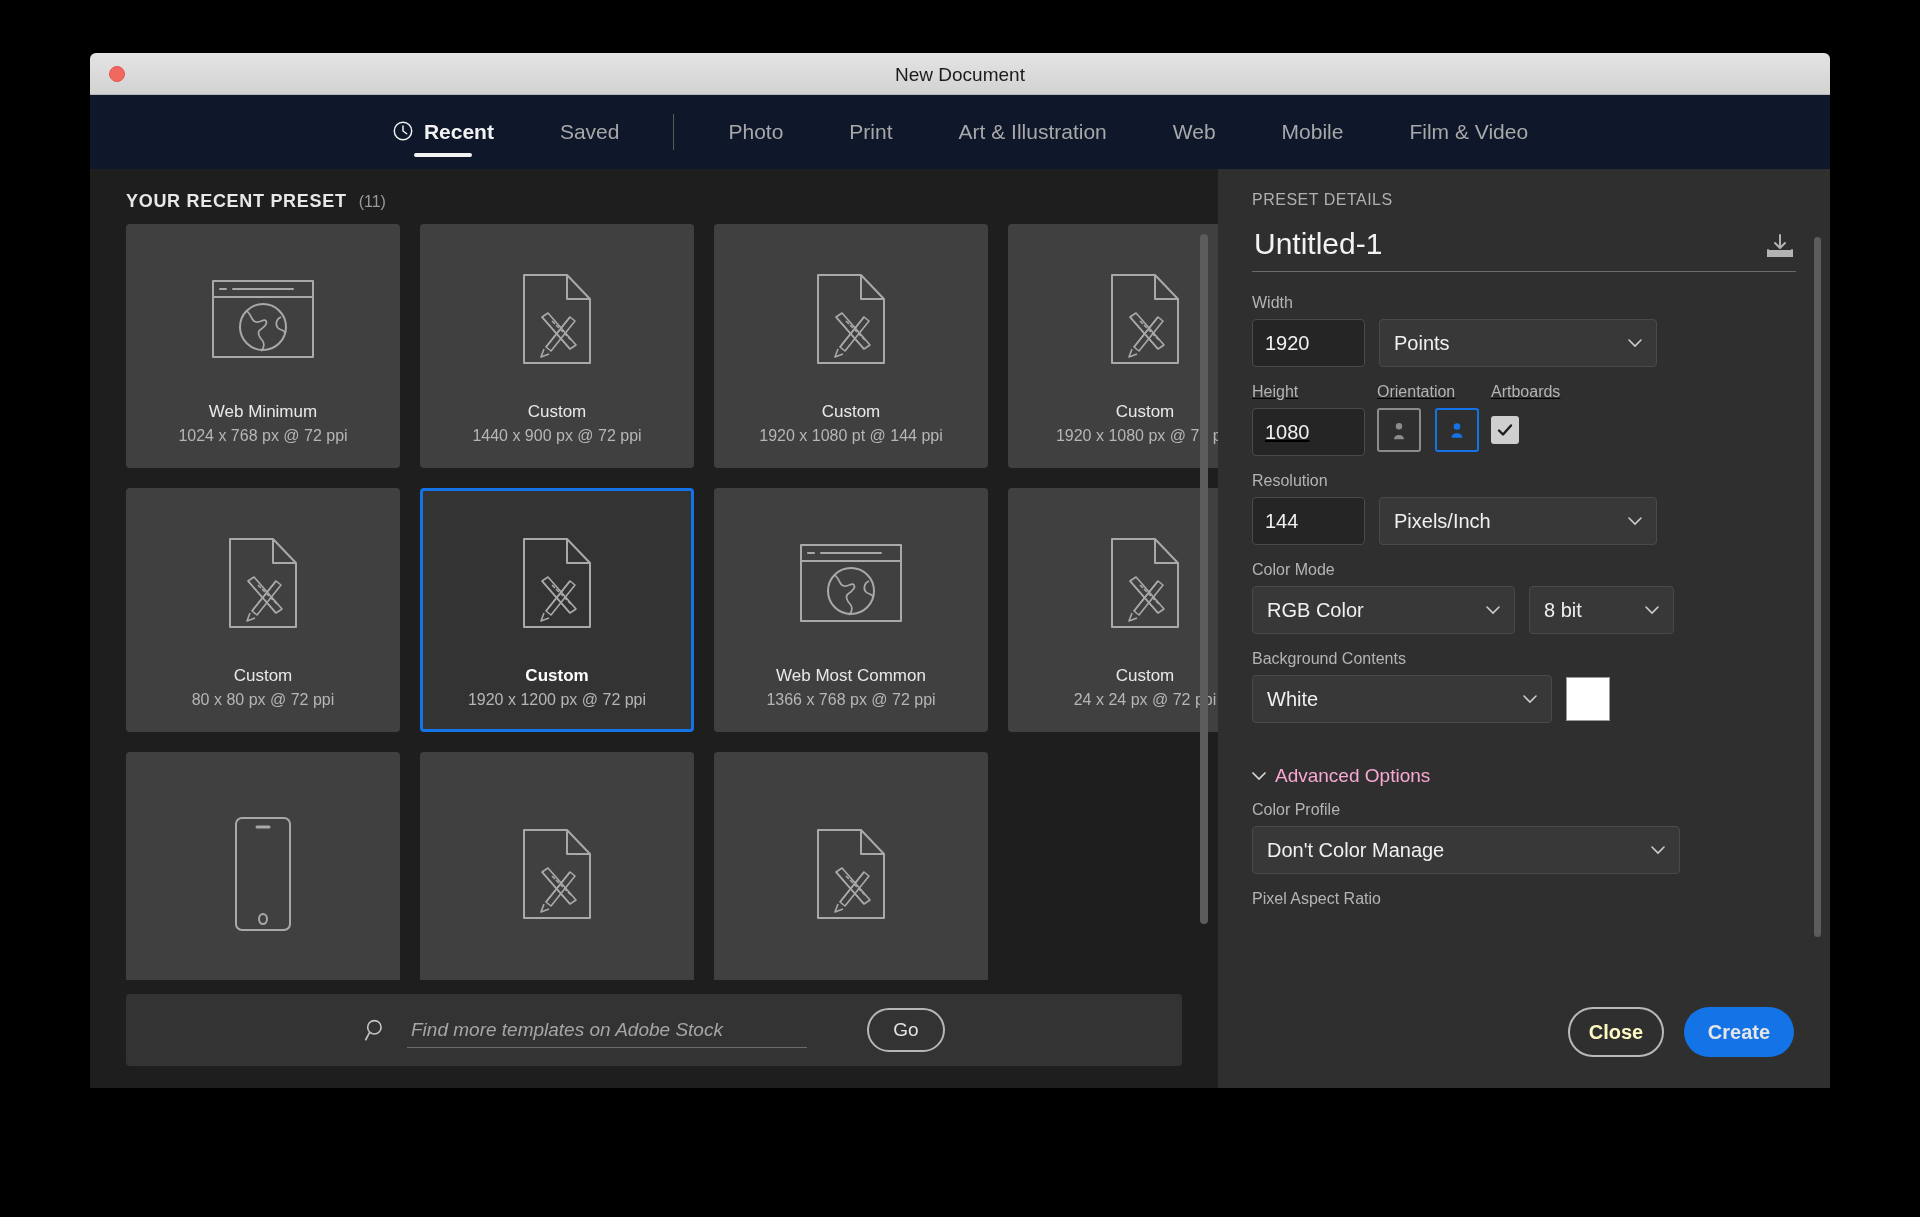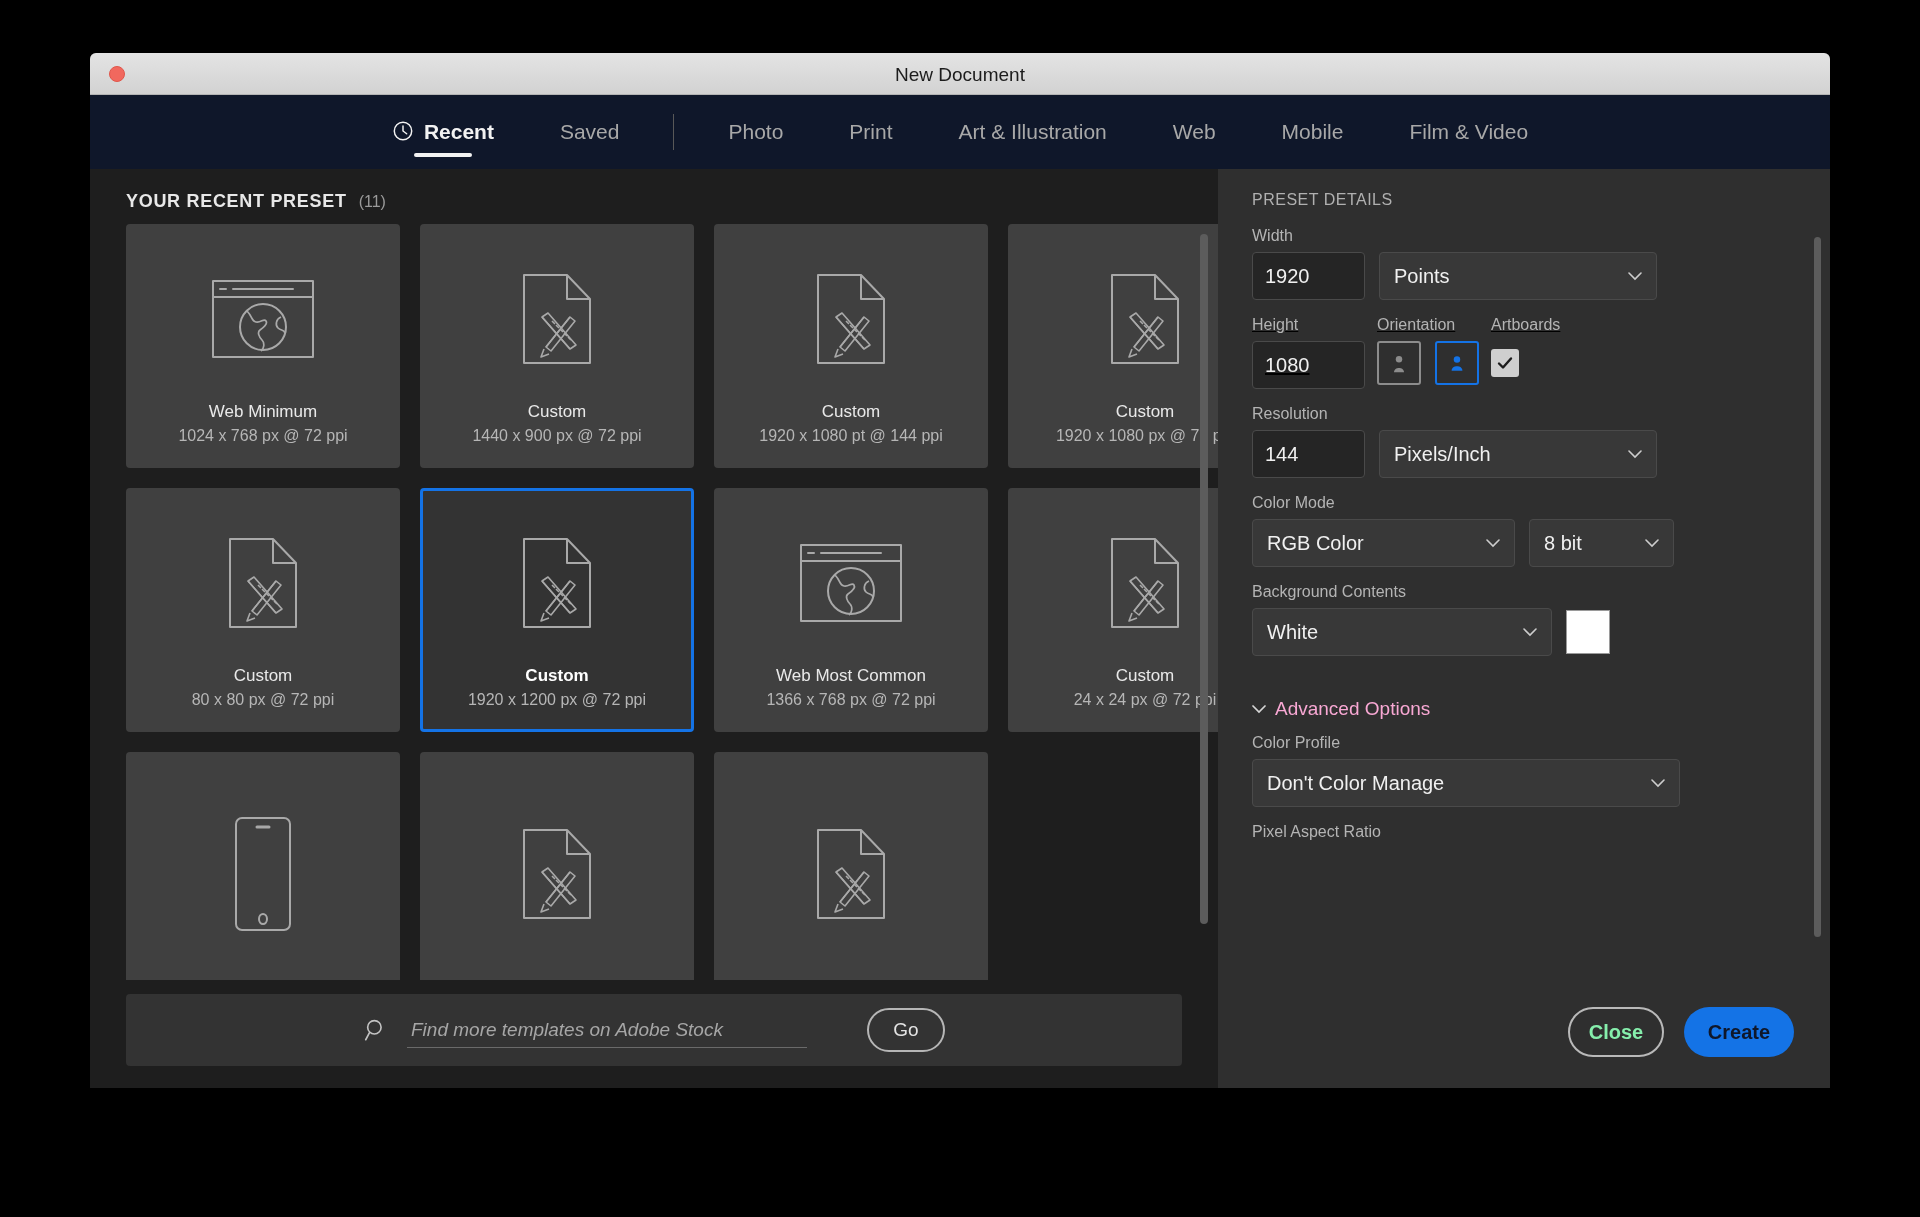--- a/index.html
+++ b/index.html
@@ -360,32 +360,32 @@
     justify-content: flex-end;
     gap: 20px;
     padding-right: 36px;
     background: #2f2f2f;
   }
   .btn-close {
     width: 96px; height: 50px;
     border-radius: 25px;
     border: 2px solid #b9b9b9;
     background: transparent;
-    color: #86efac;
+    color: #fef9c3;
     font-size: 20px;
     font-weight: bold;
     font-family: "Liberation Sans", sans-serif;
     cursor: pointer;
   }
   .btn-create {
     width: 110px; height: 50px;
     border-radius: 25px;
     border: none;
     background: #1473e6;
-    color: #0f172a;
+    color: #e5e5e5;
     font-size: 20px;
     font-weight: bold;
     font-family: "Liberation Sans", sans-serif;
     cursor: pointer;
   }
   svg { display: block; }
 </style>
 </head>
 <body>
 
@@ -640,20 +640,30 @@
           <button class="go-btn">Go</button>
         </div>
       </div>
     </div>
 
     <div class="right">
       <div class="preset-scroll">
 
         <div class="preset-label">PRESET DETAILS</div>
 
+        <div class="docname-row">
+          <input class="docname" type="text" value="Untitled-1" style="">
+          <span class="save-icon">
+            <svg viewBox="0 0 32 26" width="32" height="26" fill="none" stroke="#b3b3b3" stroke-width="2">
+              <path d="M16 2 V14" stroke-linecap="round"></path>
+              <path d="M11 10 L16 15 L21 10" stroke-linecap="round" stroke-linejoin="round"></path>
+              <path d="M4 17 L4 23 L28 23 L28 17" stroke-linecap="round" fill="#b3b3b3"></path>
+            </svg>
+          </span>
+        </div>
 
         <div class="col">
           <div class="field-label">Width</div>
           <div class="row">
             <input class="num-input" type="text" value="1920" style="">
             <div class="select sel-units">
               <span>Points</span>
               <svg class="chev" viewBox="0 0 14 9" fill="none" stroke="#cdcdcd" stroke-width="1.6">
                 <path d="M1 1 L7 7 L13 1" stroke-linecap="round"></path>
               </svg>

